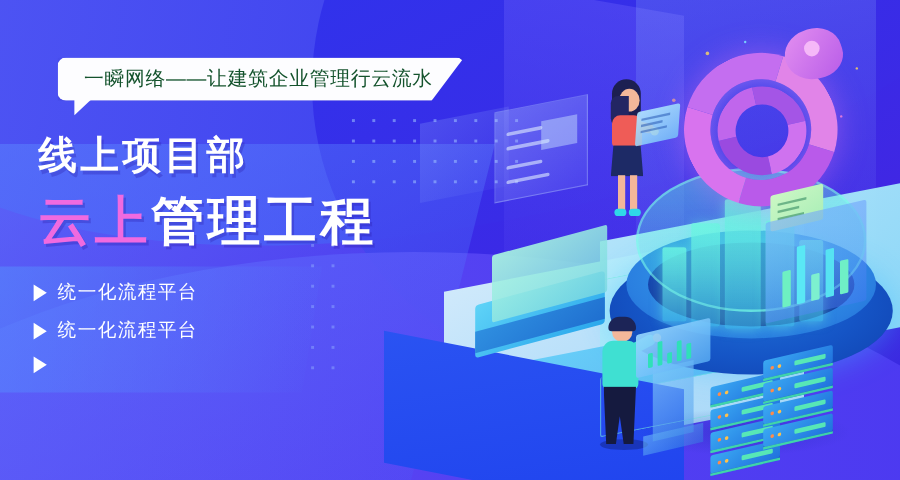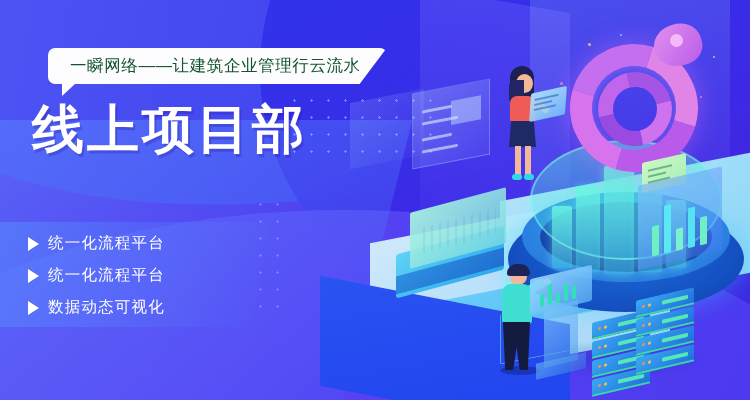--- a/index.html
+++ b/index.html
@@ -67,21 +67,21 @@
     font-size:16.5px;letter-spacing:.6px;color:#14532d;white-space:nowrap;font-weight:400;
   }
   .tagline-tail{
     position:absolute;left:62px;top:83px;width:0;height:0;
     border-left:0 solid transparent;border-right:14px solid transparent;
     border-top:13px solid #fdfdff;
   }
 
   .headline{position:absolute;left:32px;top:103px;}
   .h-line1{
-    font-size:52px;line-height:52px;font-weight:bold;color:#ffffff;
+    font-size:32px;line-height:52px;font-weight:bold;color:#ffffff;
     letter-spacing:3px;text-shadow:2px 3px 0 rgba(40,20,160,.28);
   }
   .h-line2{
     font-size:44px;line-height:52px;font-weight:bold;letter-spacing:3px;
     text-shadow:2px 3px 0 rgba(40,20,160,.28);margin-top:4px;
   }
   .h-accent{color:#f06ae0;}
   .h-rest{color:#ffffff;}
 
   .bullets{position:absolute;left:28px;top:233px;}
@@ -360,34 +360,34 @@
   <div class="sparkle sp7"></div>
   <div class="sparkle sp8"></div>
 
   <div class="tagline">
     <span class="tagline-text">一瞬网络——让建筑企业管理行云流水</span>
   </div>
   <div class="tagline-tail"></div>
 
   <div class="headline">
     <div class="h-line1">线上项目部</div>
+    <div class="h-line2"><span class="h-accent">云上</span><span class="h-rest">管理工程</span></div>
   </div>
 
   <div class="bullets">
     <div class="bullet">
       <span class="bullet-arrow"></span>
       <span class="bullet-text">统一化流程平台</span>
     </div>
     <div class="bullet">
       <span class="bullet-arrow"></span>
       <span class="bullet-text">统一化流程平台</span>
     </div>
     <div class="bullet">
       <span class="bullet-arrow"></span>
-      <span class="bullet-text">数据动态可视化</span>
     </div>
   </div>
 
   <div class="art">
 
     <div class="wall-a"></div>
     <div class="wall-b"></div>
 
     <div class="glass-card left2"></div>
     <div class="glass-card">

